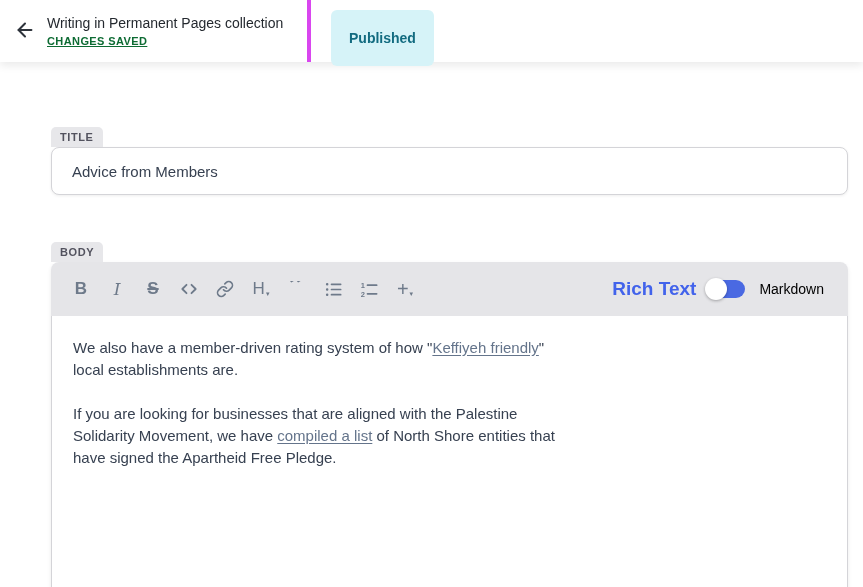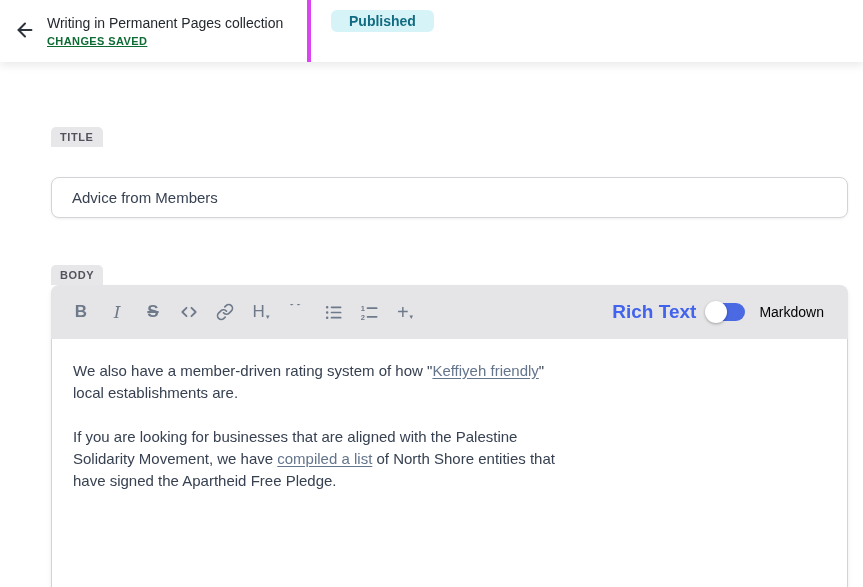--- a/index.html
+++ b/index.html
@@ -44,21 +44,21 @@
   .changes-saved {
     margin-top: 3px;
     font-size: 11px;
     font-weight: 700;
     letter-spacing: 0.4px;
     color: var(--saved-green, #0d6b33);
     text-decoration: underline;
   }
   .published-badge {
     margin: 10px 0 0 20px;
-    height: 22px;
+    height: 56px;
     padding: 0 18px;
     border: none;
     border-radius: 6px;
     background: var(--published-bg, #d6f3f8);
     color: var(--published-text, #126b80);
     font-family: "Liberation Sans", sans-serif;
     font-size: 14px;
     font-weight: 600;
     cursor: pointer;
   }
@@ -76,31 +76,30 @@
     padding: 4px 9px 3px 9px;
     border-radius: 5px 5px 0 0;
     line-height: 13px;
     margin-top: 28px;
   }
 
   .title-group { margin-top: 37px; }
   .title-input {
     display: block;
     width: 100%;
-    height: 41px;
+    height: 48px;
     border: 1px solid #d4d4d8;
     border-radius: 8px;
     padding: 0 20px;
     font-family: "Liberation Sans", sans-serif;
     font-size: 15px;
     color: var(--text-dark, #374151);
     background: #ffffff;
     box-shadow: 0 1px 3px rgba(0,0,0,0.07);
     outline: none;
-    margin-top: 30px;
   }
 
   .body-group { margin-top: 19px; }
   .editor { border-radius: 8px; box-shadow: 0 2px 4px rgba(0,0,0,0.08); }
 
   
   .toolbar {
     height: 54px;
     background: #e5e5e8;
     border-radius: 8px 8px 0 0;

